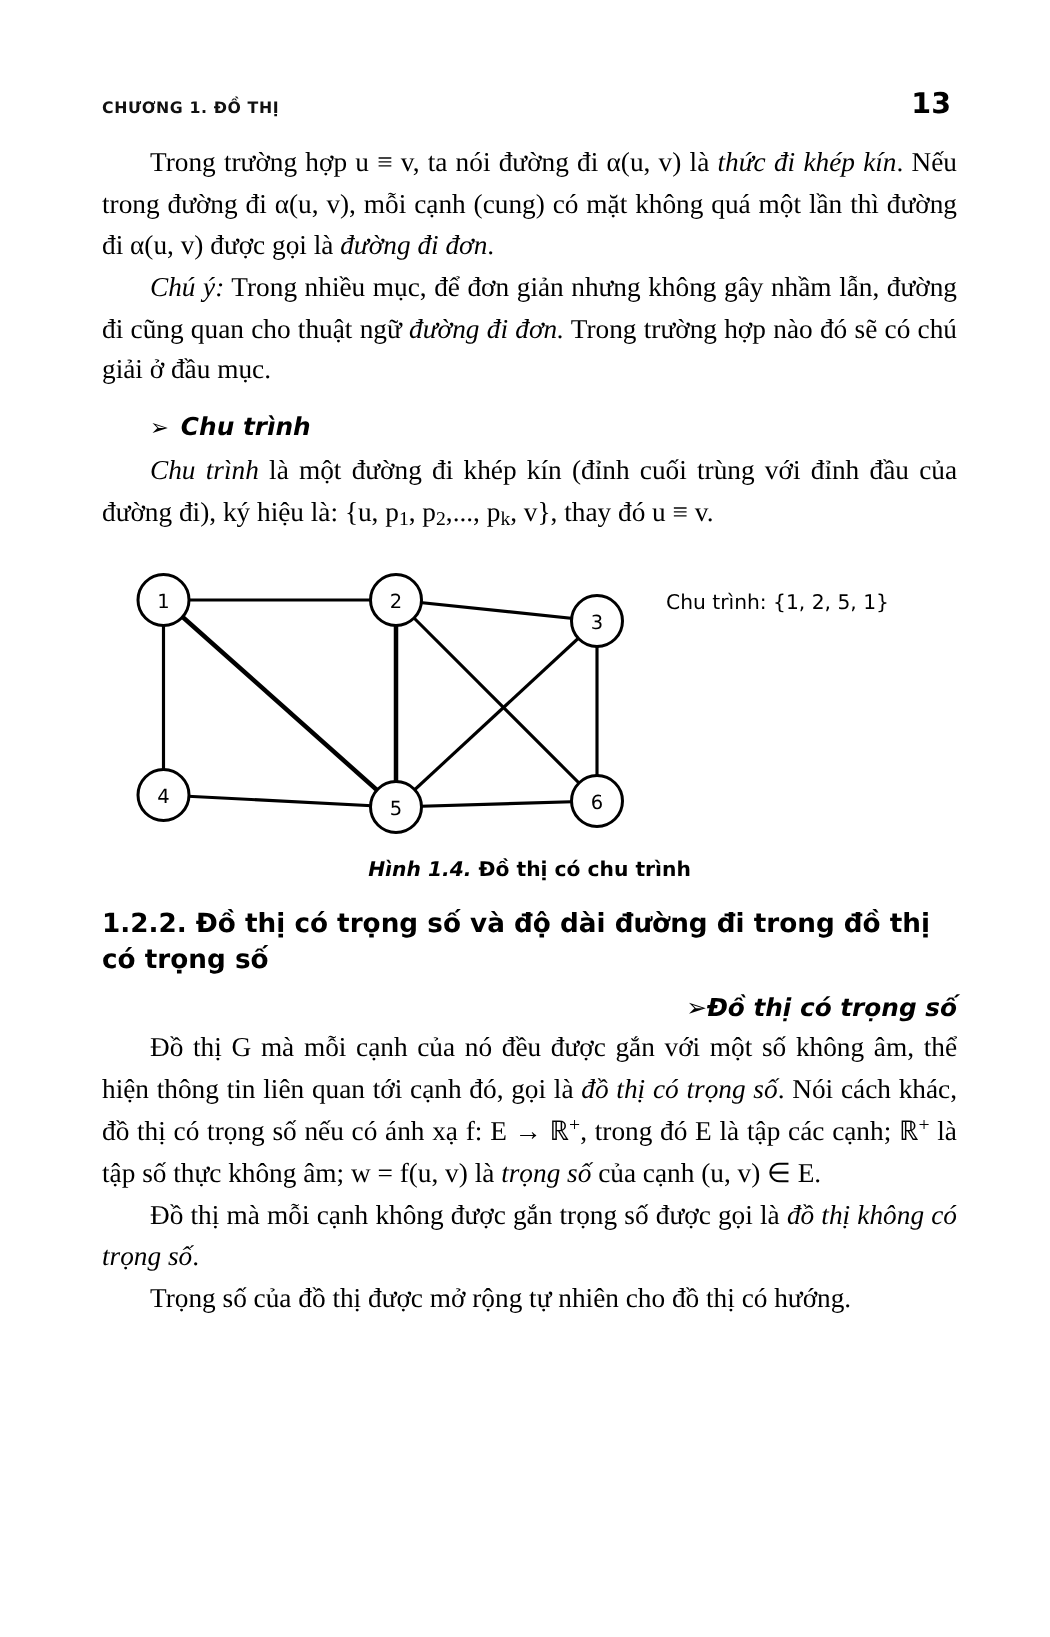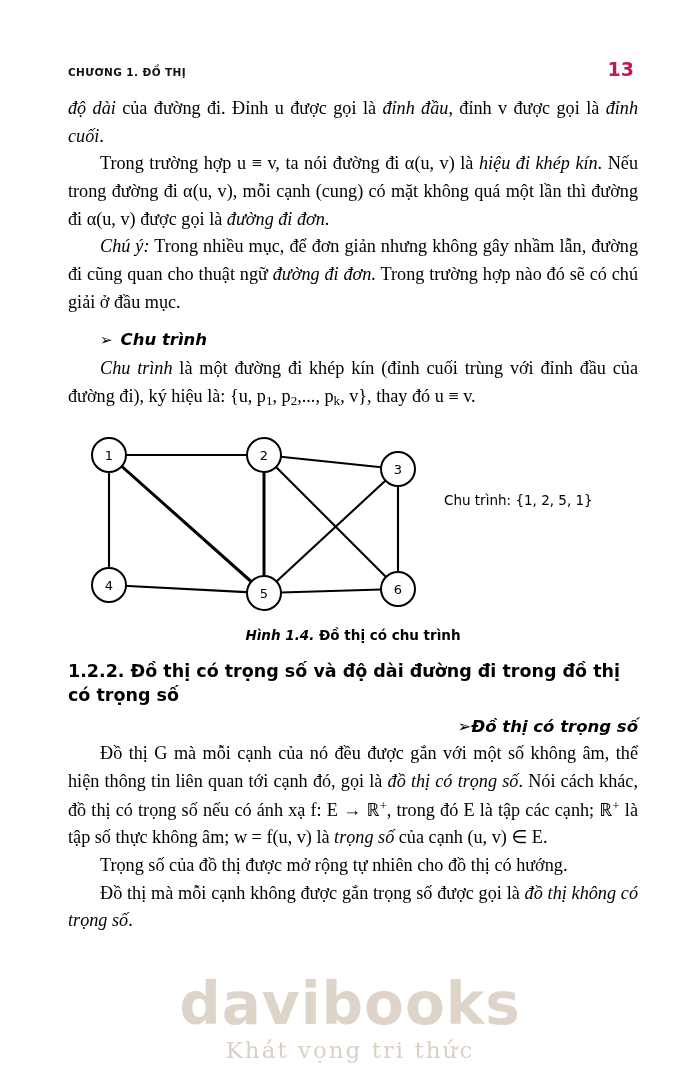--- a/index.html
+++ b/index.html
@@ -35,21 +35,21 @@
     font-family: "DejaVu Sans", sans-serif;
     font-size: 10.5px;
     font-weight: bold;
     letter-spacing: 0.4px;
     color: #111;
   }
   .page-number {
     font-family: "DejaVu Sans", sans-serif;
     font-size: 19px;
     font-weight: bold;
-    color: #be185d;
+    color: #000000;
   }
   .content {
     position: absolute;
     left: 68px;
     top: 95px;
     width: 570px;
   }
   p {
     margin: 0 0 0.0em 0;
     font-size: 18.2px;
@@ -162,23 +162,22 @@
 
   <div class="header">
     <div class="running-head">CHƯƠNG 1. ĐỒ THỊ</div>
     <div class="page-number">13</div>
   </div>
 
   <div class="side-dot"></div>
 
   <div class="content">
 
-    <p><span class="it">độ dài</span><span> của đường đi. Đỉnh u được gọi là </span><span class="it">đỉnh đầu</span><span>, đỉnh v được gọi là </span><span class="it">đỉnh cuối</span><span>.</span></p>
-
-    <p class="indent"><span>Trong trường hợp u ≡ v, ta nói đường đi α(u, v) là </span><span class="it">hiệu đi khép kín</span><span>. Nếu trong đường đi α(u, v), mỗi cạnh (cung) có mặt không quá một lần thì đường đi α(u, v) được gọi là </span><span class="it">đường đi đơn</span><span>.</span></p>
+
+    <p class="indent"><span>Trong trường hợp u ≡ v, ta nói đường đi α(u, v) là </span><span class="it">thức đi khép kín</span><span>. Nếu trong đường đi α(u, v), mỗi cạnh (cung) có mặt không quá một lần thì đường đi α(u, v) được gọi là </span><span class="it">đường đi đơn</span><span>.</span></p>
 
     <p class="indent"><span class="it">Chú ý:</span><span> Trong nhiều mục, để đơn giản nhưng không gây nhầm lẫn, đường đi cũng quan cho thuật ngữ </span><span class="it">đường đi đơn.</span><span> Trong trường hợp nào đó sẽ có chú giải ở đầu mục.</span></p>
 
     <div class="bullet-head"><span class="arrow">➢</span><span>Chu trình</span></div>
 
     <p class="indent"><span class="it">Chu trình</span><span> là một đường đi khép kín (đỉnh cuối trùng với đỉnh đầu của đường đi), ký hiệu là: {u, p</span><span class="sub">1</span><span>, p</span><span class="sub">2</span><span>,..., p</span><span class="sub">k</span><span>, v}, thay đó u ≡ v.</span></p>
 
     <div class="figure-wrap">
       <svg width="420" height="200" viewBox="0 0 420 200">
         <g stroke="#000" stroke-width="2.1" fill="none">
@@ -201,35 +200,31 @@
           <circle cx="330" cy="44" r="17" fill="#fff" stroke="#000" stroke-width="2"></circle>
           <text class="nodelabel" x="330" y="49">3</text>
           <circle cx="41" cy="160" r="17" fill="#fff" stroke="#000" stroke-width="2"></circle>
           <text class="nodelabel" x="41" y="165">4</text>
           <circle cx="196" cy="168" r="17" fill="#fff" stroke="#000" stroke-width="2"></circle>
           <text class="nodelabel" x="196" y="173">5</text>
           <circle cx="330" cy="164" r="17" fill="#fff" stroke="#000" stroke-width="2"></circle>
           <text class="nodelabel" x="330" y="169">6</text>
         </g>
       </svg>
-      <div class="fig-note" style="left:376px; top:24px;margin-top:43px;">Chu trình: {1, 2, 5, 1}</div>
+      <div class="fig-note" style="left:376px; top:24px;">Chu trình: {1, 2, 5, 1}</div>
     </div>
 
     <div class="fig-caption"><span class="hinh">Hình 1.4.</span><span> Đồ thị có chu trình</span></div>
 
     <div class="section-title">1.2.2. Đồ thị có trọng số và độ dài đường đi trong đồ thị có trọng số</div>
 
     <div class="bullet-head2"><span class="arrow">➢</span><span>Đồ thị có trọng số</span></div>
 
     <p class="indent"><span>Đồ thị G mà mỗi cạnh của nó đều được gắn với một số không âm, thể hiện thông tin liên quan tới cạnh đó, gọi là </span><span class="it">đồ thị có trọng số</span><span>. Nói cách khác, đồ thị có trọng số nếu có ánh xạ f: E → ℝ</span><span class="sup">+</span><span>, trong đó E là tập các cạnh; ℝ</span><span class="sup">+</span><span> là tập số thực không âm; w = f(u, v) là </span><span class="it">trọng số</span><span> của cạnh (u, v) ∈ E.</span></p>
 
+    <p class="indent"><span>Đồ thị mà mỗi cạnh không được gắn trọng số được gọi là </span><span class="it">đồ thị không có trọng số</span><span>.</span></p>
+
     <p class="indent">Trọng số của đồ thị được mở rộng tự nhiên cho đồ thị có hướng.</p>
 
-    <p class="indent"><span>Đồ thị mà mỗi cạnh không được gắn trọng số được gọi là </span><span class="it">đồ thị không có trọng số</span><span>.</span></p>
-
   </div>
 
-  <div class="watermark">
-    <div class="wm-main">davibooks</div>
-    <div class="wm-sub">Khát vọng tri thức</div>
-  </div>
 
 </div>
 
 </body></html>

